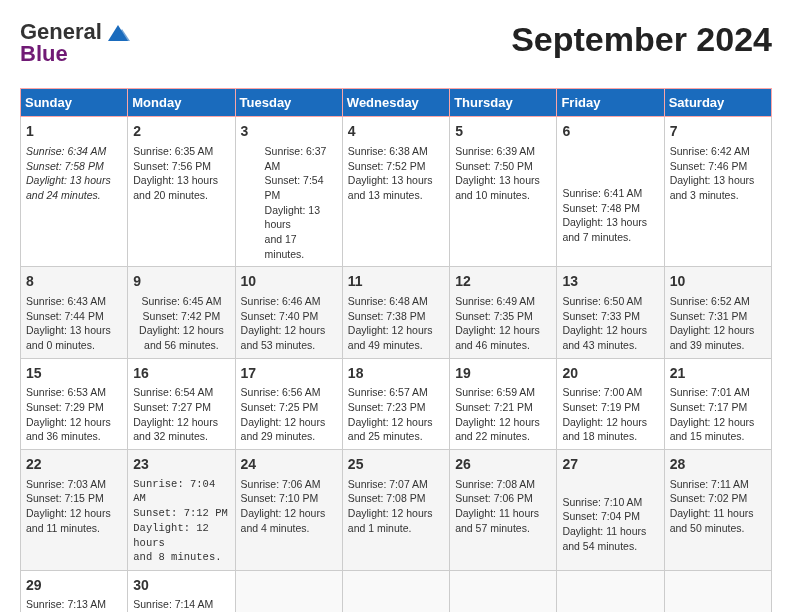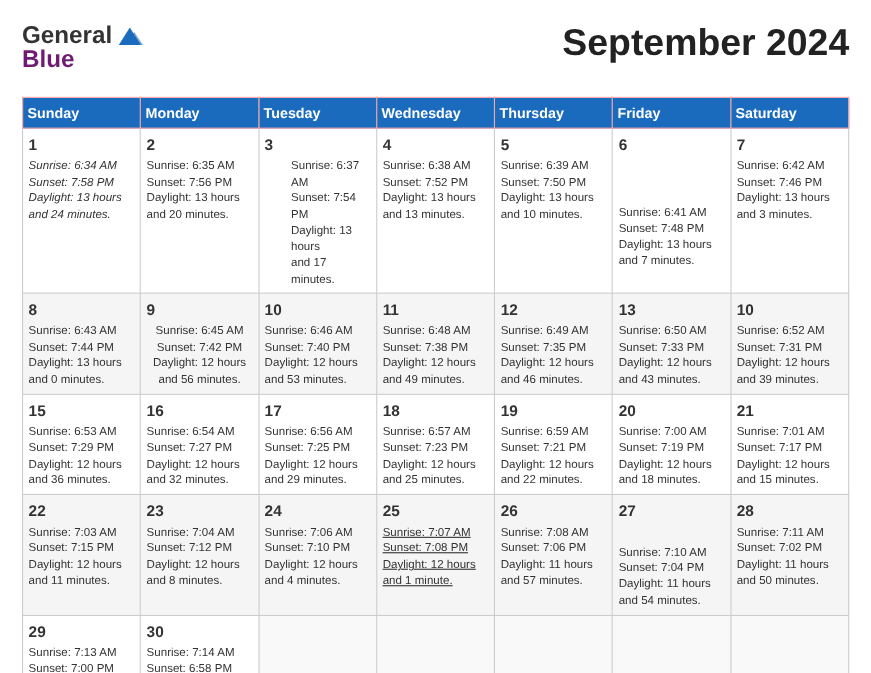--- a/index.html
+++ b/index.html
@@ -264,35 +264,35 @@
       <tr>
         <td>
           <span class="day-number">22</span>
           <div class="cell-text" style="white-space: pre-line;">Sunrise: 7:03 AM
 Sunset: 7:15 PM
 Daylight: 12 hours
 and 11 minutes.</div>
         </td>
         <td>
           <span class="day-number">23</span>
-          <div class="cell-text" style="white-space: pre-line;">Sunrise: 7:04 AM
+          <div class="cell-text" style="white-space: pre-line; font-family: Liberation Mono, monospace;">Sunrise: 7:04 AM
 Sunset: 7:12 PM
 Daylight: 12 hours
 and 8 minutes.</div>
         </td>
         <td>
           <span class="day-number">24</span>
           <div class="cell-text" style="white-space: pre-line;">Sunrise: 7:06 AM
 Sunset: 7:10 PM
 Daylight: 12 hours
 and 4 minutes.</div>
         </td>
         <td>
           <span class="day-number">25</span>
-          <div class="cell-text" style="white-space: pre-line; text-decoration: underline;">Sunrise: 7:07 AM
+          <div class="cell-text" style="white-space: pre-line;">Sunrise: 7:07 AM
 Sunset: 7:08 PM
 Daylight: 12 hours
 and 1 minute.</div>
         </td>
         <td>
           <span class="day-number">26</span>
           <div class="cell-text" style="white-space: pre-line;">Sunrise: 7:08 AM
 Sunset: 7:06 PM
 Daylight: 11 hours
 and 57 minutes.</div>

